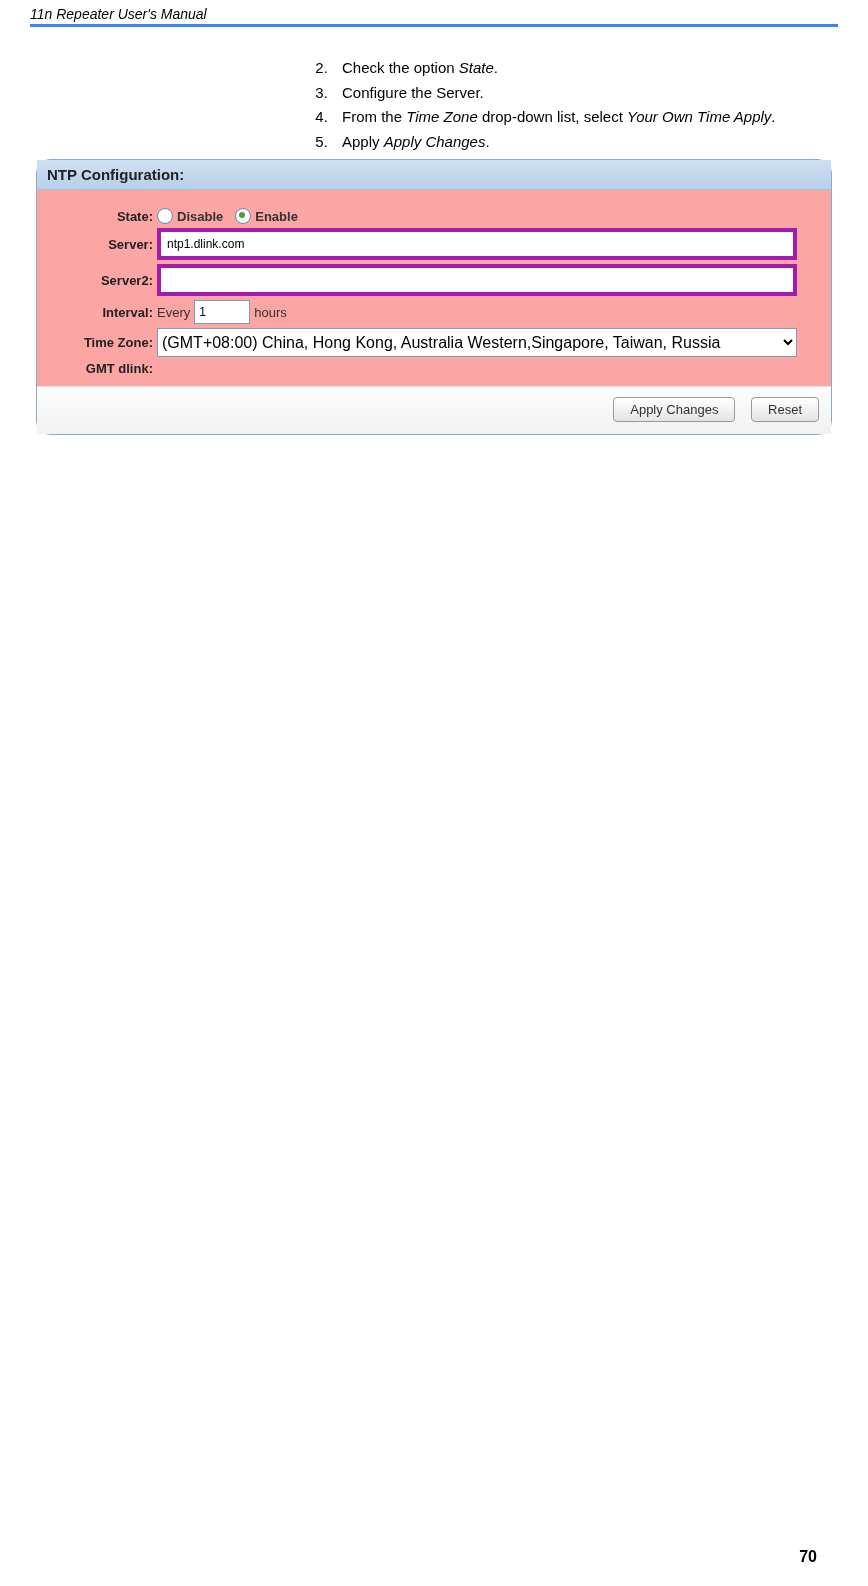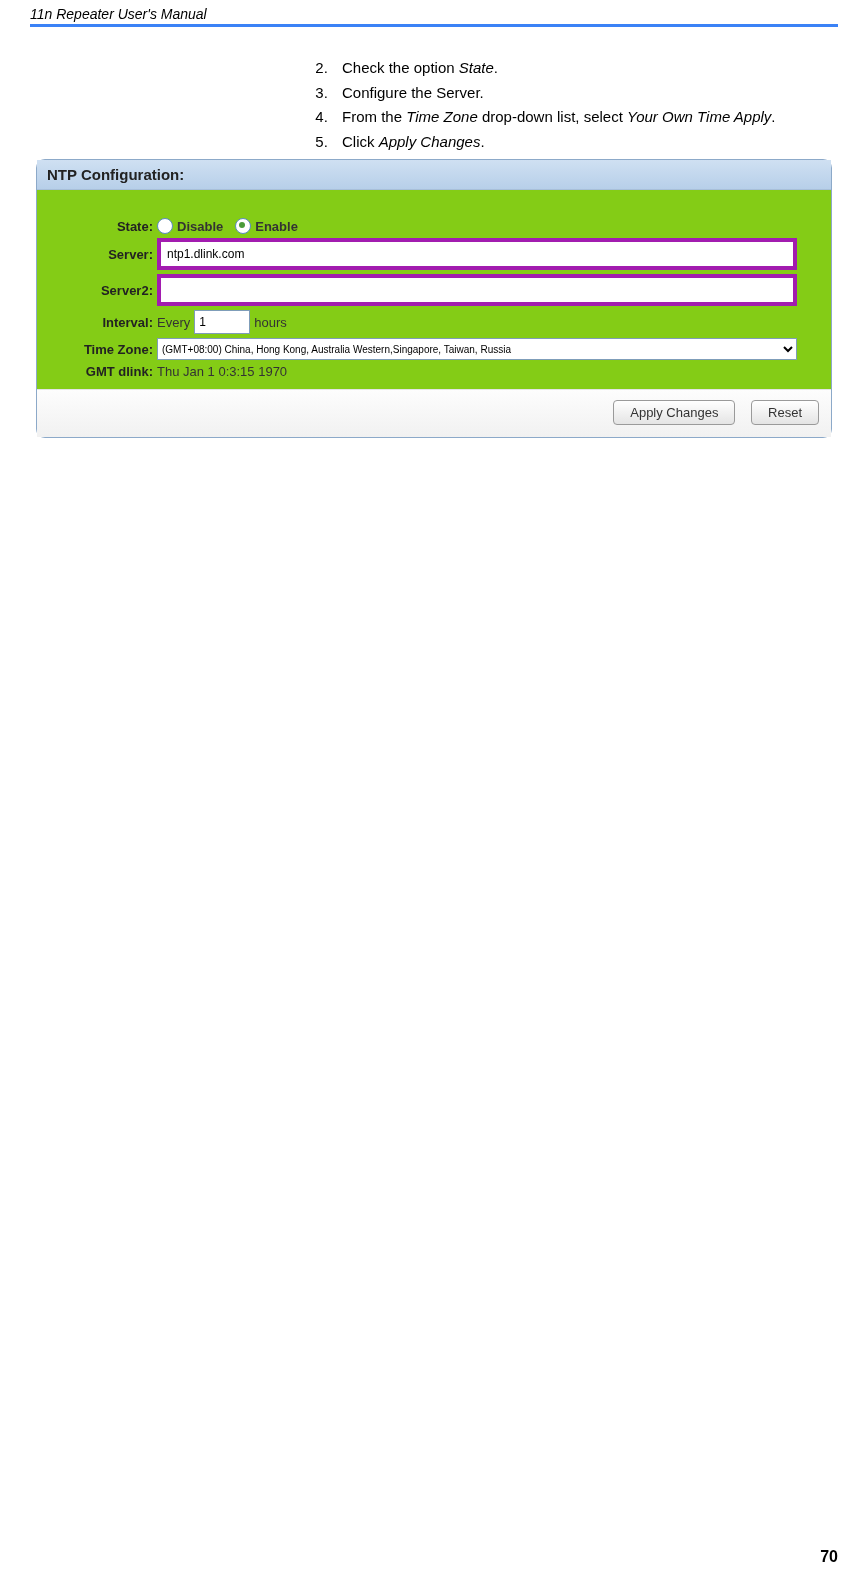--- a/index.html
+++ b/index.html
@@ -33,37 +33,37 @@
   .steps ol {
     margin: 0;
     padding-left: 22px;
   }
   .steps li {
     padding-left: 10px;
     margin-bottom: 2px;
   }
   .panel {
     border: 1px solid #8ca9c9;
-    border-radius: 9px;
+    border-radius: 14px;
     margin: 4px 6px 0 6px;
     background: #fff;
     font-family: Verdana, Tahoma, sans-serif;
     font-size: 13px;
   }
   .panel-header {
     background: linear-gradient(#cfe0f2, #b7cfe9);
     color: #222;
     font-weight: bold;
     padding: 6px 10px;
     font-size: 15px;
     border-bottom: 1px solid #a8bfd9;
   }
   .form-body {
-    padding: 24px 8px 6px 8px;
-    background: #84cc16;
+    padding: 14px 8px 6px 8px;
+    background: #fca5a5;
   }
   .row {
     display: flex;
     align-items: center;
     margin: 4px 0;
   }
   .label {
     width: 108px;
     text-align: right;
     font-weight: bold;
@@ -91,24 +91,24 @@
     width: 46px;
     height: 18px;
     border: 1px solid #7f9db9;
     padding: 2px 4px;
     font-family: Verdana, Tahoma, sans-serif;
     font-size: 12px;
     text-align: left;
   }
   select.tz {
     width: 640px;
-    height: 22px;
+    height: 29px;
     border: 1px solid #7f9db9;
     font-family: Verdana, Tahoma, sans-serif;
-    font-size: 10px;
+    font-size: 16px;
     background: #fff;
   }
   .radio {
     appearance: none;
     width: 14px; height: 14px;
     border: 1px solid #5b8bbf;
     border-radius: 50%;
     display: inline-block;
     position: relative;
     background: #fff;
@@ -140,21 +140,21 @@
     font-family: Verdana, Tahoma, sans-serif;
     font-size: 13px;
     padding: 4px 16px;
     margin-left: 12px;
     color: #333;
     cursor: pointer;
   }
   .page-number {
     position: absolute;
     bottom: 20px;
-    right: 30px;
+    right: 51px;
     font-weight: bold;
     font-size: 16px;
   }
 </style>
 </head>
 <body>
 
 <div class="page">
 
   <div class="header-italic">11n Repeater User's Manual</div>
@@ -162,21 +162,21 @@
   <div class="steps">
     <ol start="2">
       <li>
         <span>Check the option </span><em>State</em><span>.</span>
       </li>
       <li>Configure the Server.</li>
       <li>
         <span>From the </span><em>Time Zone</em><span> drop-down list, select </span><em>Your Own Time Apply</em><span>.</span>
       </li>
       <li>
-        <span>Click </span><em>Apply Changes</em><span>.</span>
+        <span>Apply </span><em>Apply Changes</em><span>.</span>
       </li>
     </ol>
   </div>
 
   <div class="panel">
     <div class="panel-header">NTP Configuration:</div>
 
     <div class="form-body">
 
       <div class="row">
@@ -216,23 +216,20 @@
         <div class="label">Time Zone:</div>
         <div class="val">
           <select class="tz">
             <option>(GMT+08:00) China, Hong Kong, Australia Western,Singapore, Taiwan, Russia</option>
           </select>
         </div>
       </div>
 
       <div class="row">
         <div class="label">GMT dlink:</div>
-        <div class="val">
-          <span>Thu Jan 1 0:3:15 1970</span>
-        </div>
       </div>
 
     </div>
 
     <div class="button-bar">
       <span class="btn">Apply Changes</span>
       <span class="btn">Reset</span>
     </div>
   </div>
 

